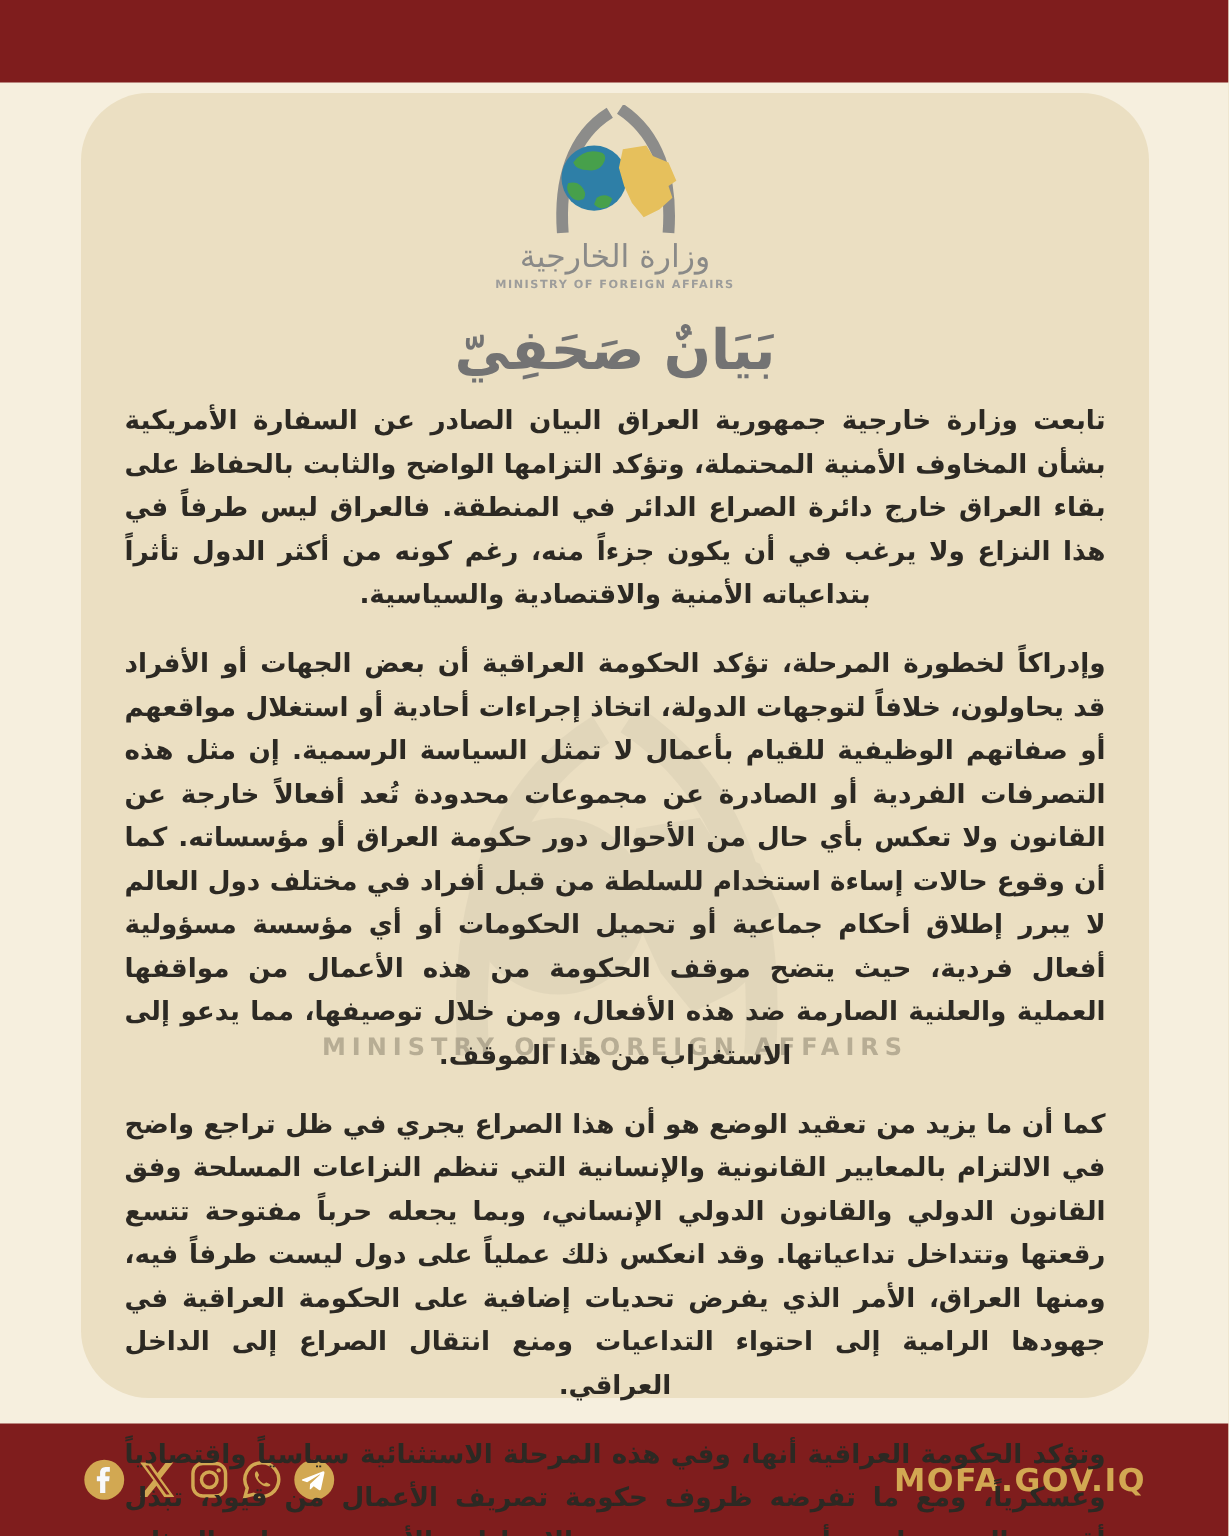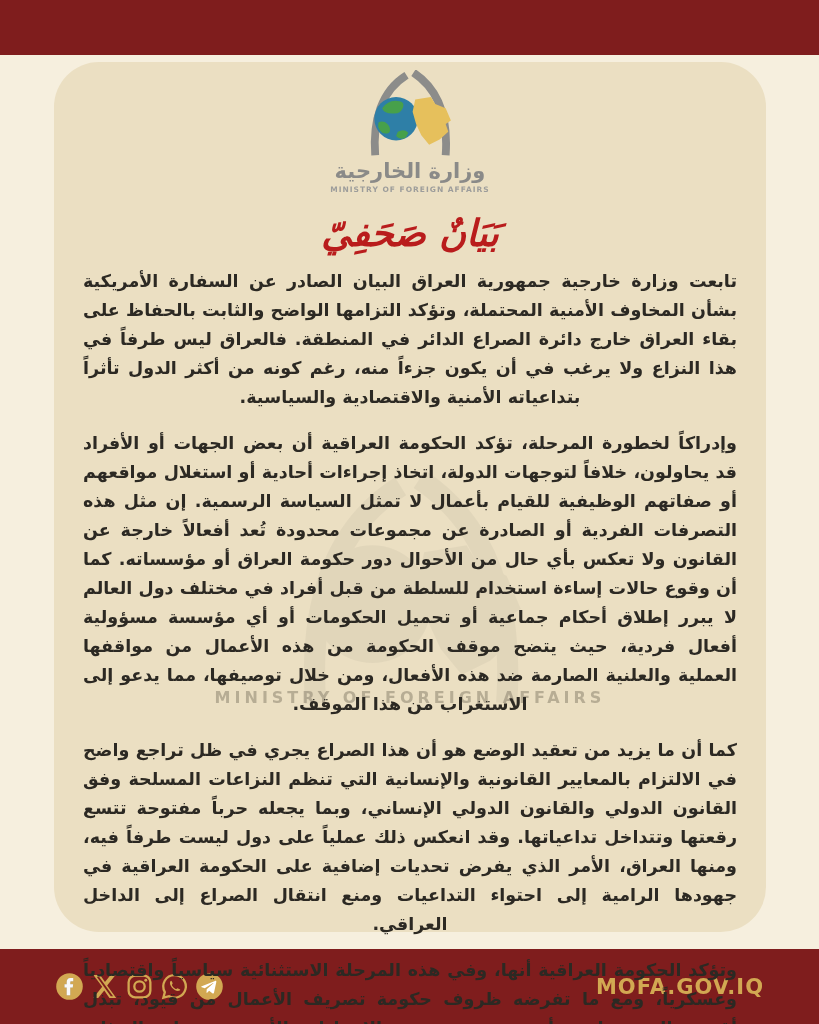--- a/index.html
+++ b/index.html
@@ -21,32 +21,31 @@
   .card{
     position:absolute;left:54px;top:62px;width:712px;height:870px;
     background:#ebdfc2;border-radius:45px;
     box-sizing:border-box;
     text-align:center;
   }
   
   .emblem{margin-top:8px;}
   .emblem svg{display:block;margin:0 auto;}
   .emblem-ar{
-    font-size:21px;font-weight:bold;color:#8a8a88;margin-top:2px;
+    font-size:21px;font-weight:normal;color:#8a8a88;margin-top:2px;
     direction:rtl;
   }
   .emblem-en{
     font-size:7.5px;color:#9d9d9b;letter-spacing:1px;margin-top:2px;
     font-weight:bold;
   }
   .title{
     margin:18px 0 0 0;
-    font-size:37px;font-weight:bold;color:#b91c1c;
+    font-size:37px;font-weight:bold;color:#737373;
     direction:rtl;
-    font-style:italic;
   }
   .body-text{
     margin-top:12px;
     padding:0 29px;
     direction:rtl;
     text-align:justify;
     -moz-text-align-last:center;
     text-align-last:center;
     font-size:17.5px;line-height:29px;font-weight:bold;color:#2c2923;
     position:relative;z-index:2;

